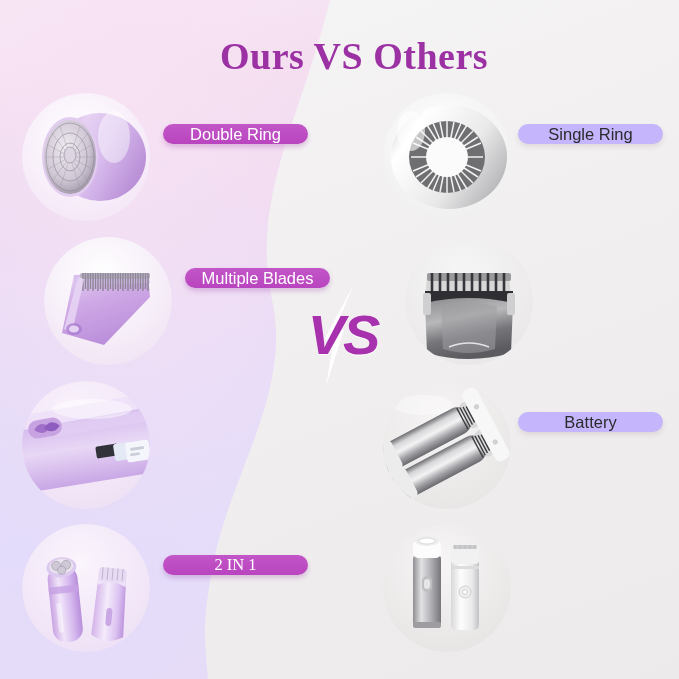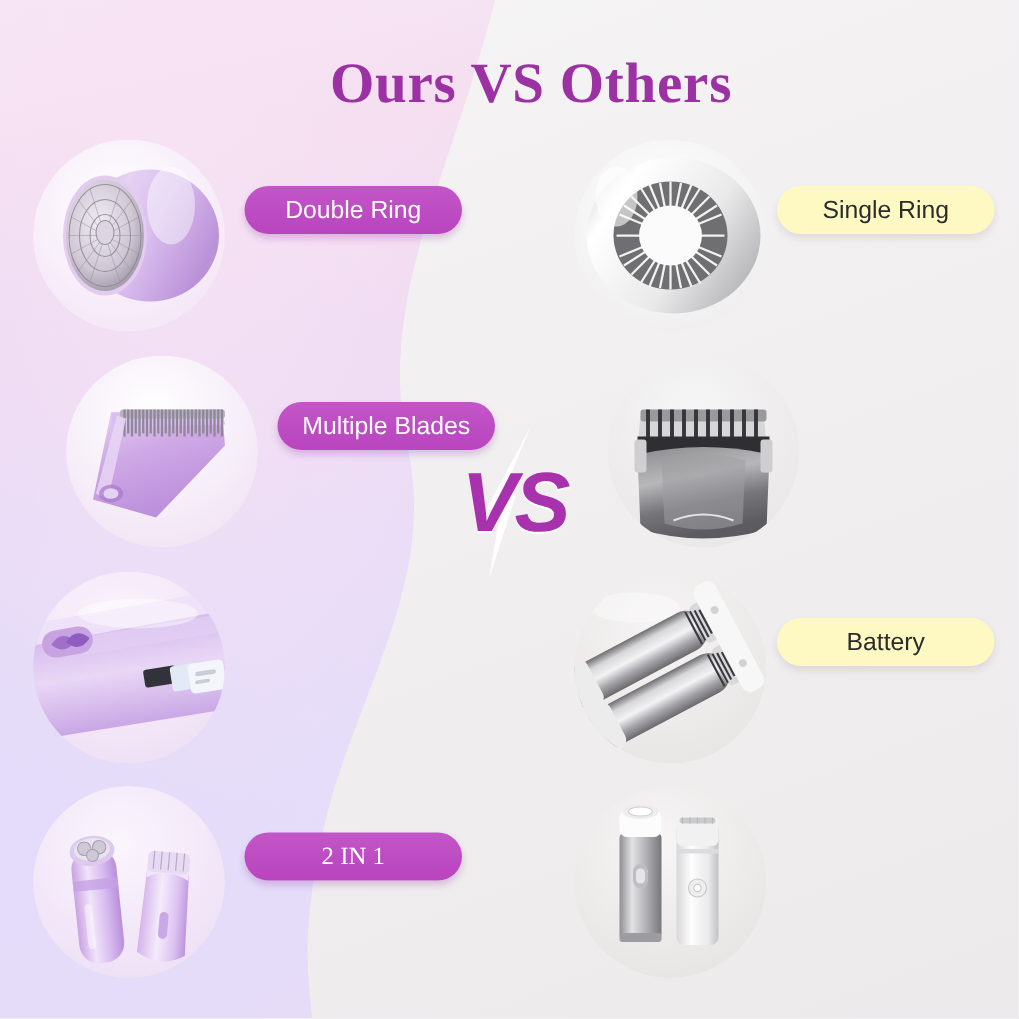--- a/index.html
+++ b/index.html
@@ -50,33 +50,33 @@
 
   .thumb{
     position:absolute;top:5px;width:128px;height:128px;border-radius:50%;
     overflow:hidden;
   }
   .thumb.left{left:22px;}
   .thumb.right{left:383px;}
   .thumb svg{display:block;width:128px;height:128px;}
 
   .pill{
-    position:absolute;top:36px;height:32px;border-radius:17px;
+    position:absolute;top:36px;height:20px;border-radius:17px;
     display:flex;align-items:center;justify-content:center;
     font-size:16.5px;white-space:nowrap;
   }
   .pill.left{
     left:163px;width:145px;
     background:linear-gradient(180deg,#c256c7 0%,#b944bf 100%);
     color:#ffffff;
     box-shadow:0 3px 5px rgba(150,60,160,.28);
   }
   .pill.right{
     left:518px;width:145px;
-    background:#fef9c3;
+    background:#c4b5fd;
     color:#2b2b2b;
     box-shadow:0 3px 5px rgba(170,140,150,.22);
   }
 
   
   .vs{
     position:absolute;left:300px;top:292px;width:86px;height:86px;
   }
   .vs .txt{
     position:absolute;left:0;top:10px;width:86px;text-align:center;

